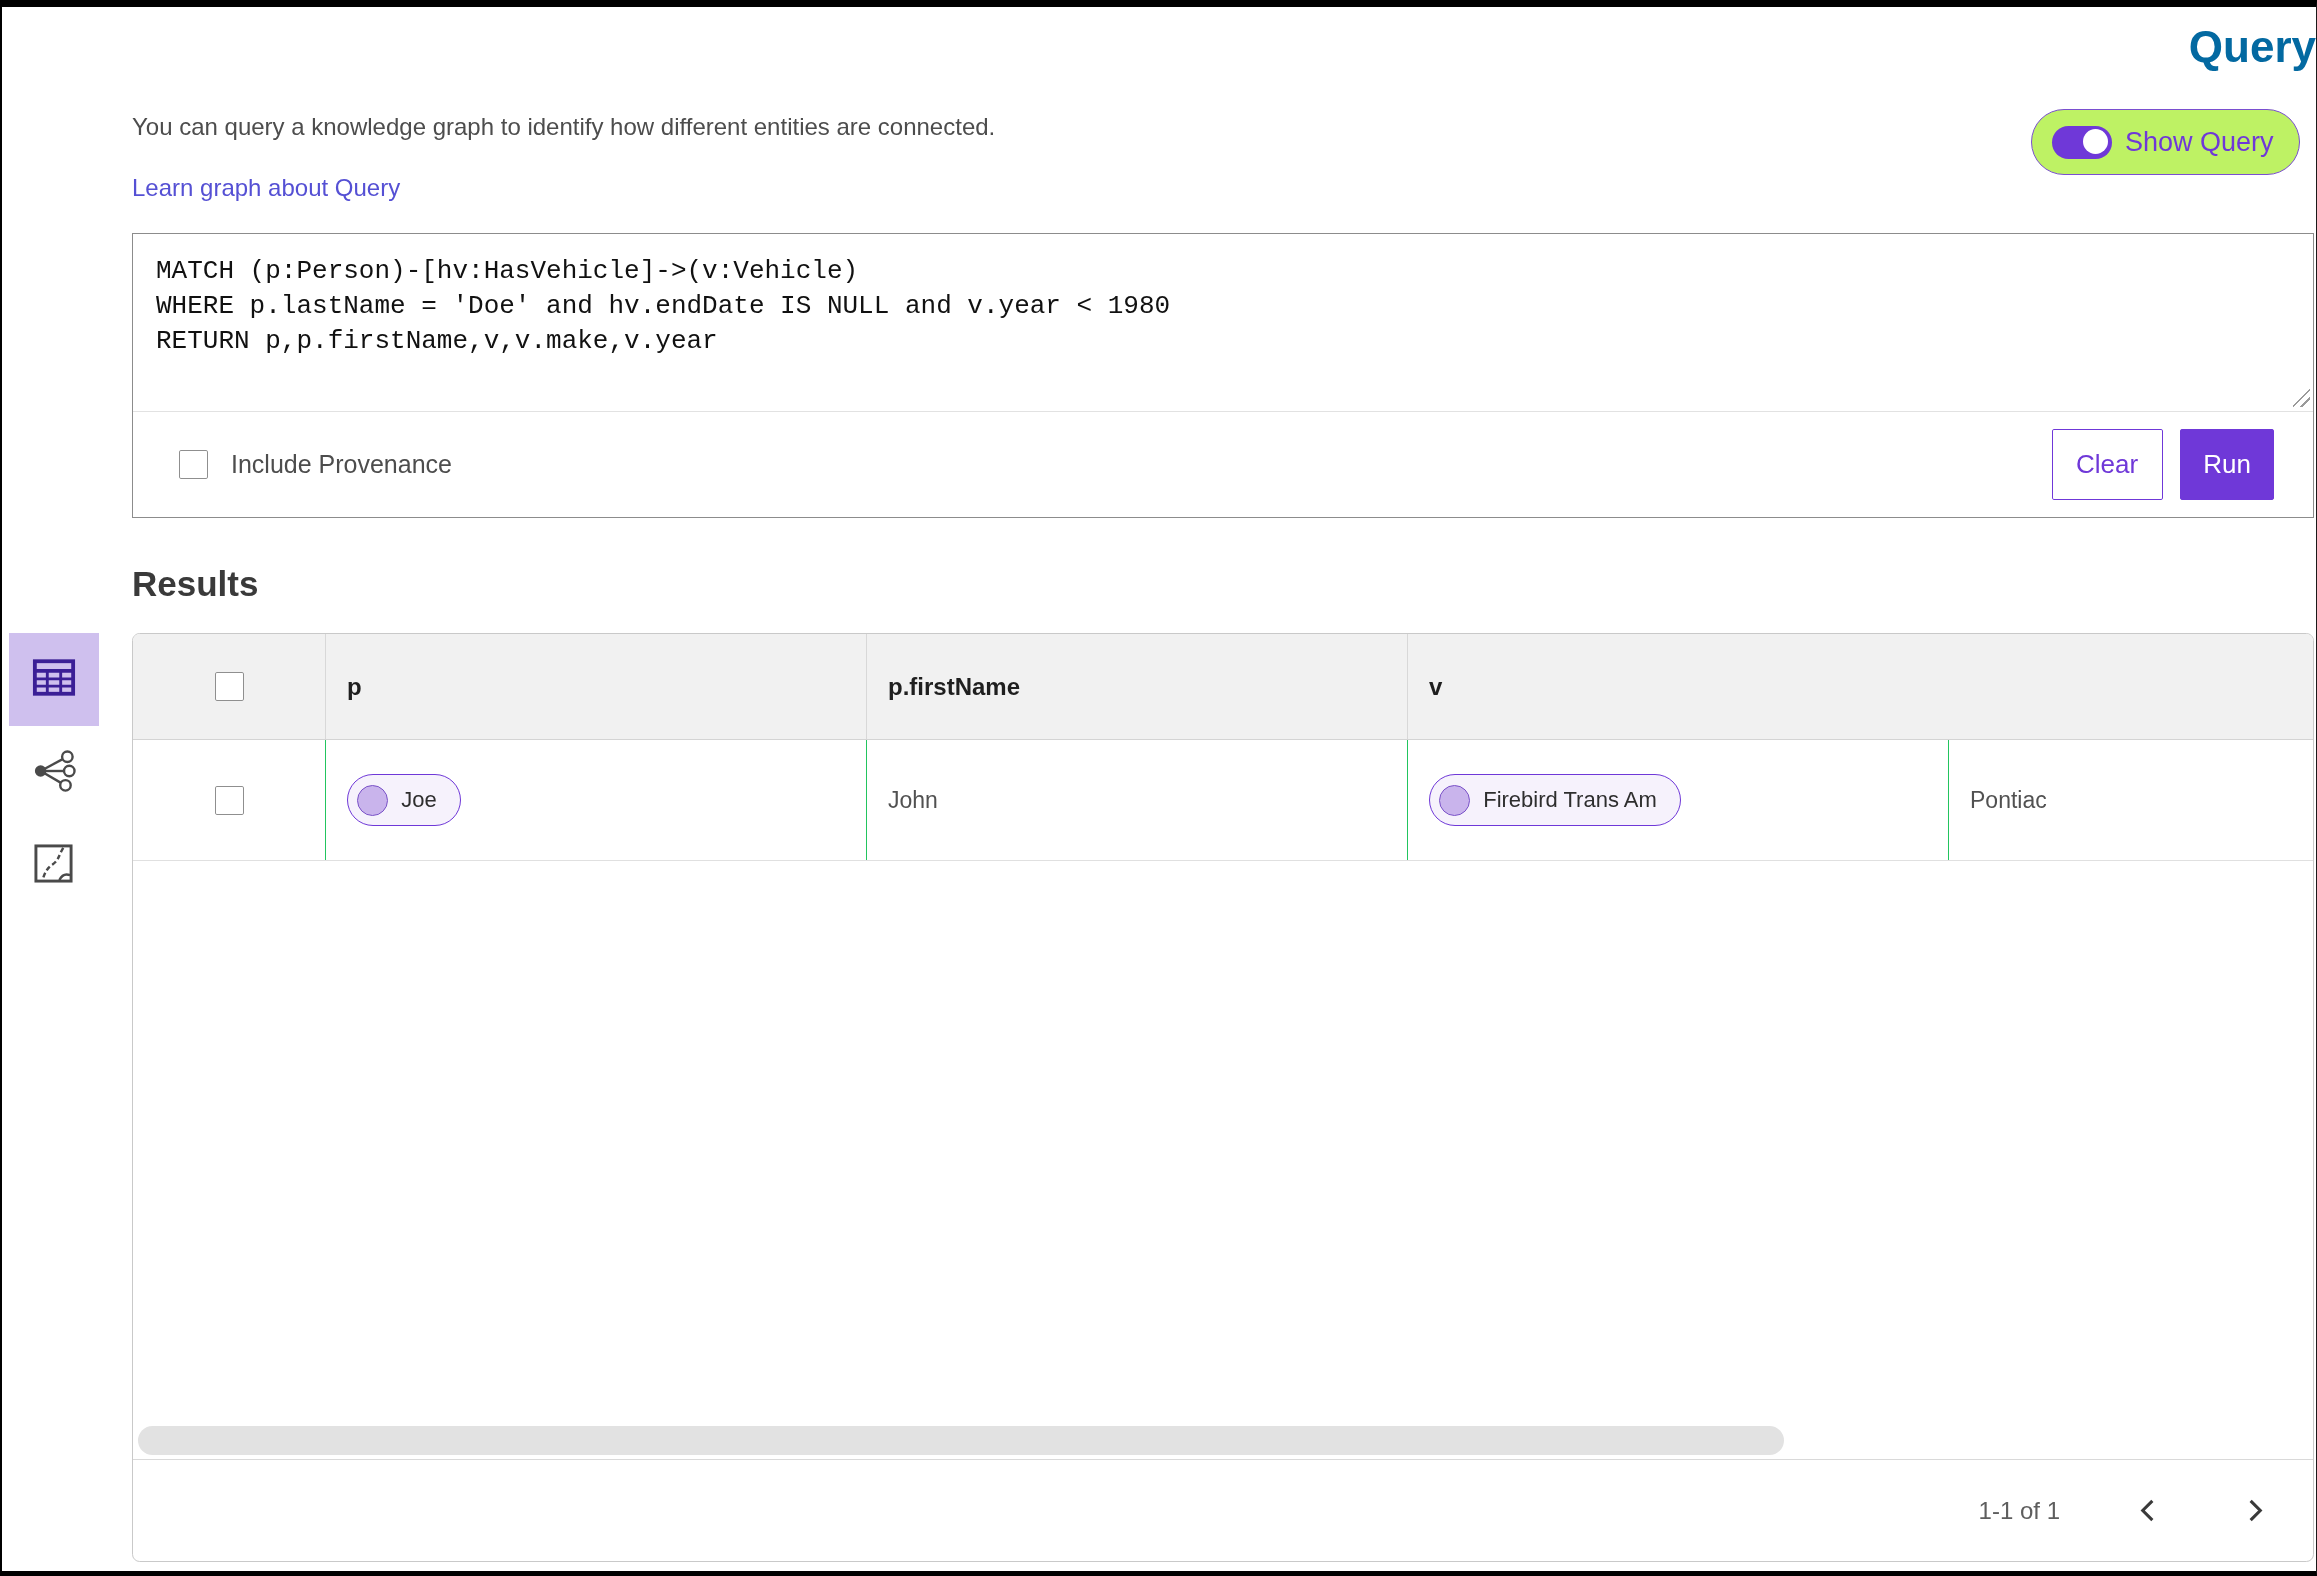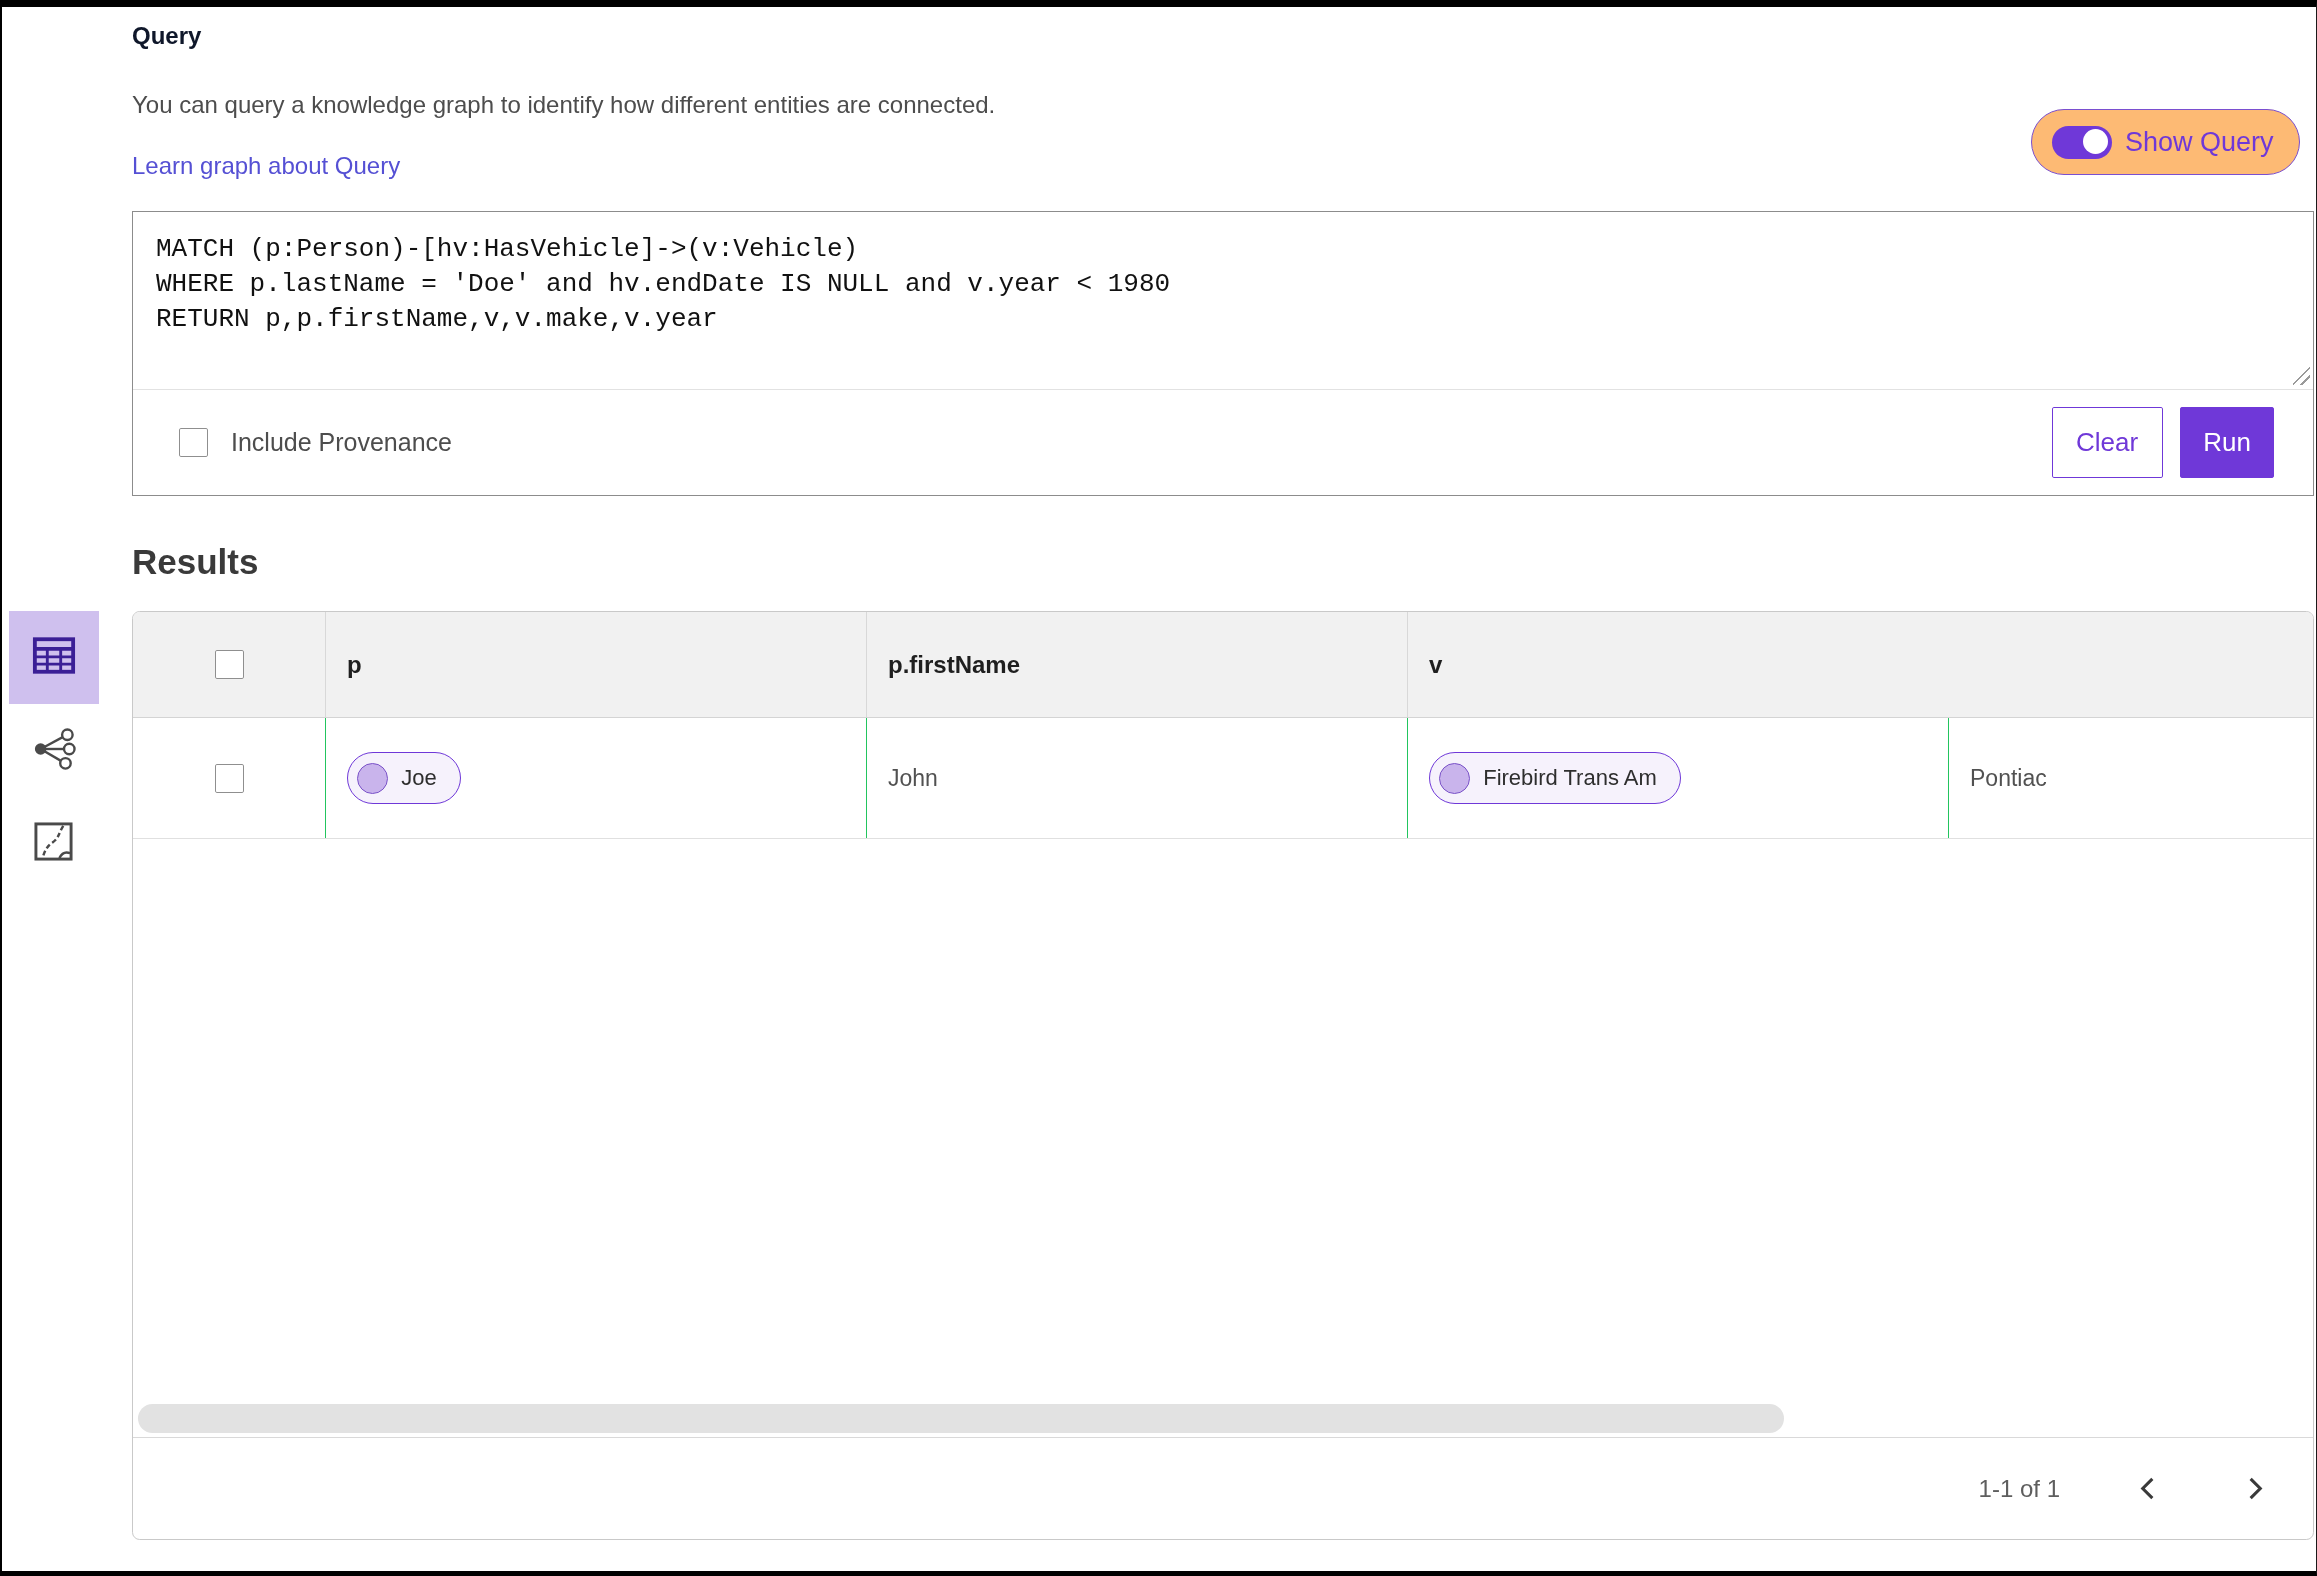--- a/index.html
+++ b/index.html
@@ -17,41 +17,41 @@
     border-left: 2.9px solid #000;
     border-right: 1.9px solid #1a1a1a;
     position: relative;
     background: #fff;
     overflow: hidden;
   }
 
   
   .page-title {
     margin: 15.4px 0 0 130px;
-    font-size: 24px; font-weight: 700; color: #0f172a;
+    font-size: 44px; font-weight: 700; color: #0369a1; text-align: right;
   }
   .page-desc {
     margin: 41px 0 0 130px;
     font-size: 24px; color: #4d4d4d;
     max-width: 1448px;
   }
   .learn-more {
     display: inline-block;
     margin: 33px 0 0 130px;
     font-size: 24px; color: #5550d4;
     text-decoration: none;
     cursor: pointer;
   }
   .show-query-toggle {
     position: absolute; top: 102px; right: 16.4px;
     height: 66px;
     display: inline-flex; align-items: center;
     gap: 13.5px;
     padding: 0 25px 0 19.3px;
-    background: #fdba74;
+    background: #bef264;
     border: 1.9px solid #7a4fd0;
     border-radius: 33px;
     cursor: pointer;
     font-family: inherit;
   }
   .toggle-switch {
     width: 60px; height: 33px;
     background: #6f38d8;
     border-radius: 16.4px;
     position: relative;

